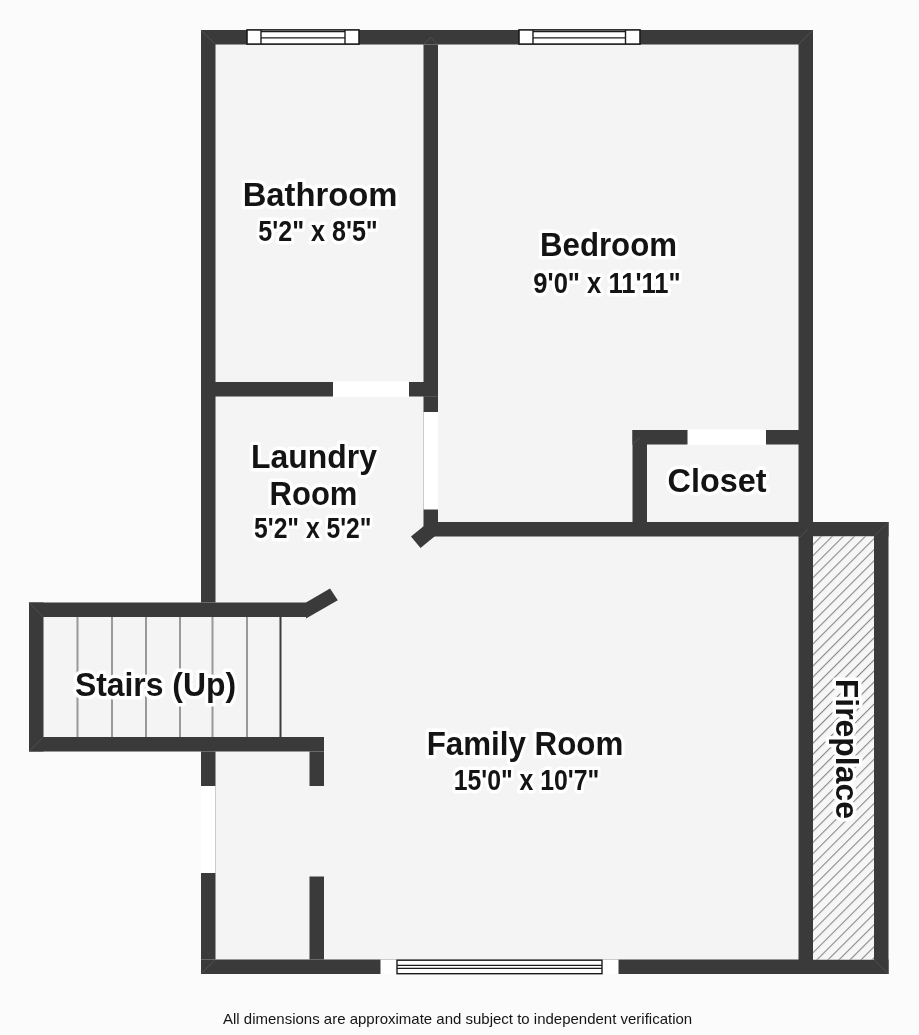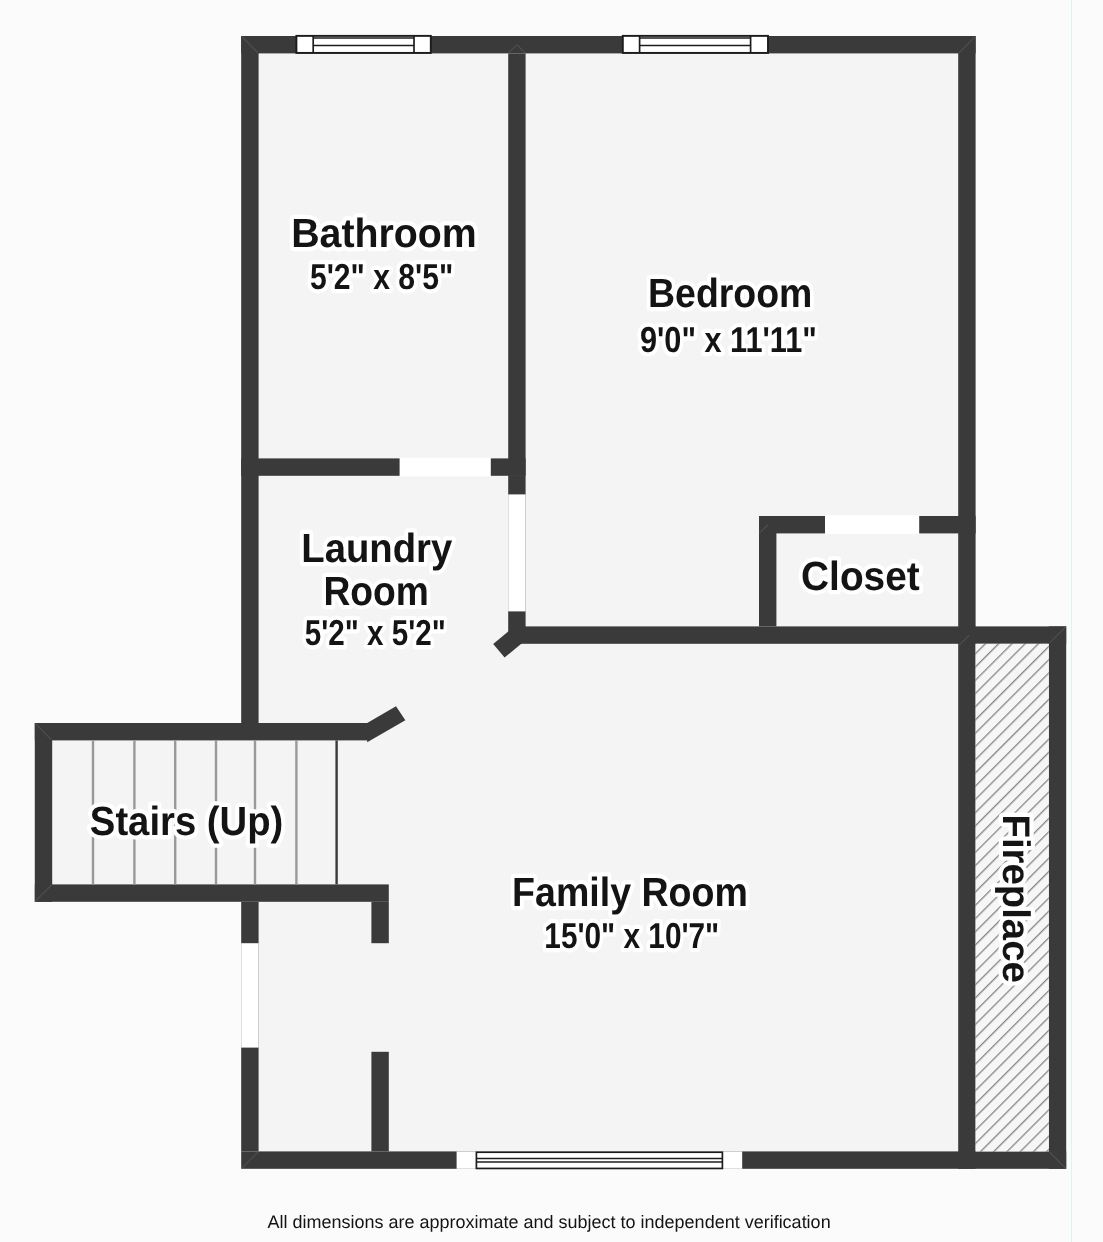--- a/index.html
+++ b/index.html
@@ -1,16 +1,16 @@
 <!DOCTYPE html>
 <html><head>
 <meta charset="utf-8">
 <style>
   html,body{margin:0;padding:0;background:#fbfbfb;}
-  .page{position:relative;width:893px;height:1035px;background:#5eead4;overflow:hidden;}
+  .page{position:relative;width:893px;height:1035px;background:#a3a3a3;overflow:hidden;}
   text{font-family:"Liberation Sans",sans-serif;font-weight:bold;fill:#141414;}
   .halo{stroke:#ffffff;stroke-width:7;stroke-linejoin:round;paint-order:stroke;}
 </style>
 </head>
 <body>
 <div class="page">
 <svg width="919" height="1035" viewBox="0 0 919 1035" xmlns="http://www.w3.org/2000/svg">
   <defs>
     <pattern id="hp" width="7.8" height="7.8" patternUnits="userSpaceOnUse" patternTransform="rotate(-45)">
       <rect width="7.8" height="7.8" fill="#f6f6f6"></rect>

